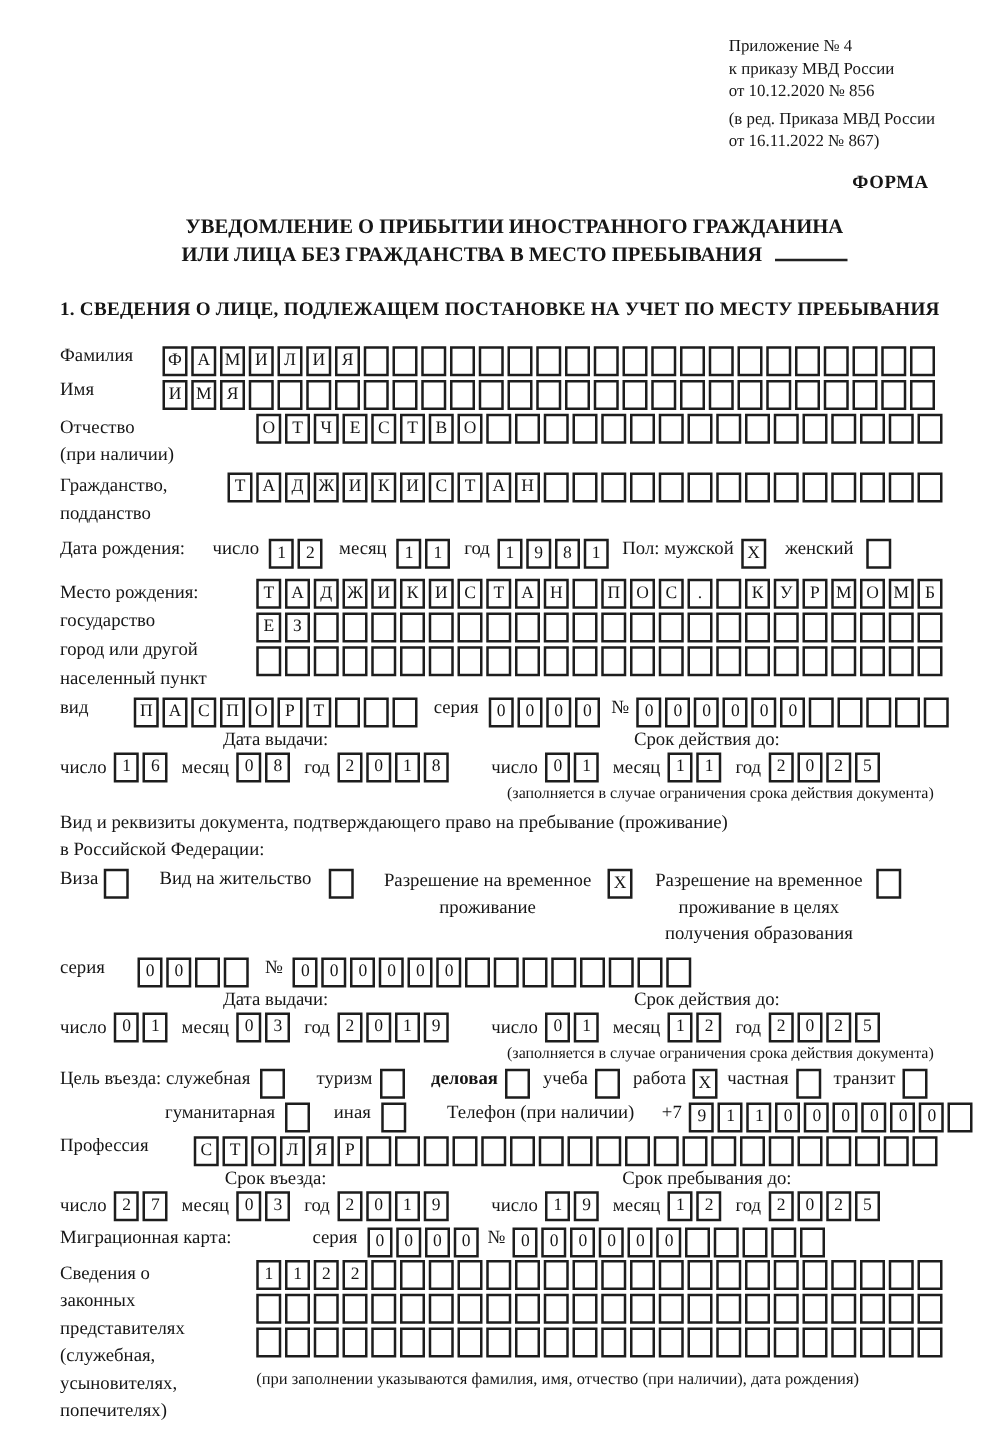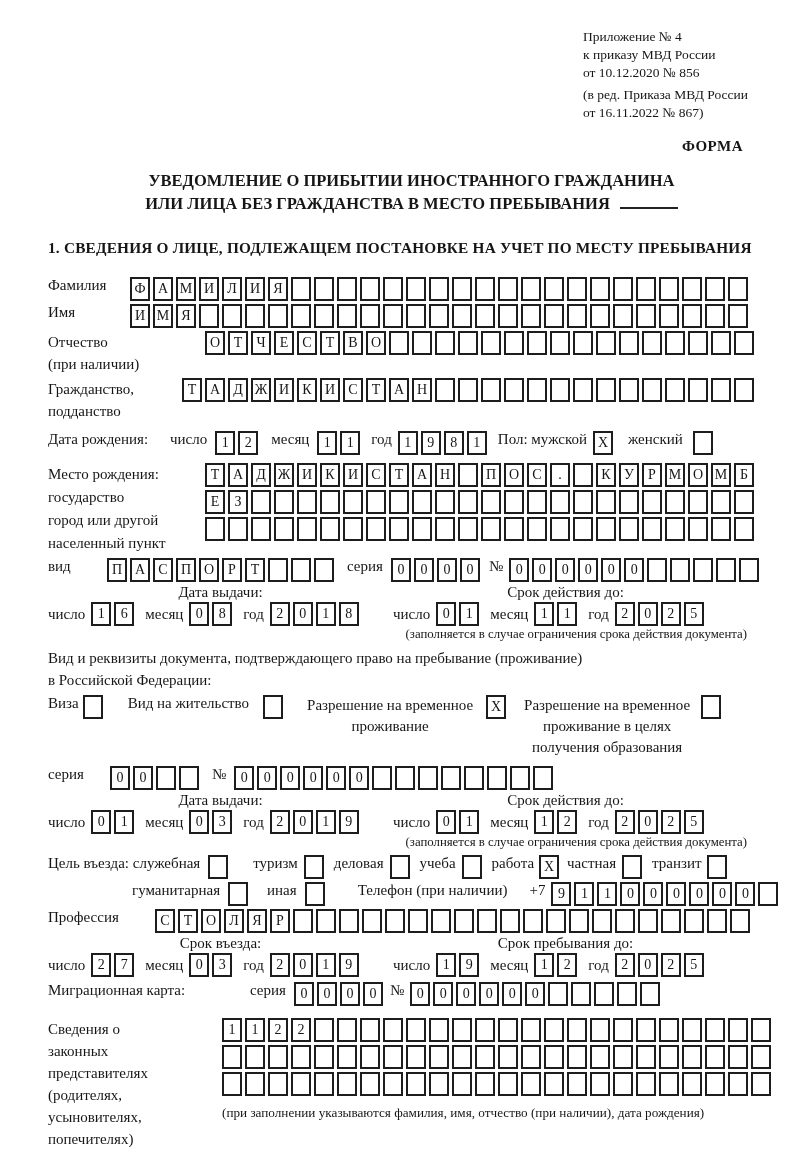--- a/index.html
+++ b/index.html
@@ -524,21 +524,21 @@
 
   <div class="frow" style="margin-top:5px;">
     <span class="lbl">Цель въезда: служебная</span>
     <span class="boxes cb">
         <span class="cell"></span>
       </span>
     <span class="lbl" style="margin-left:22px;">туризм</span>
     <span class="boxes cb" style="margin-left:6px;">
         <span class="cell"></span>
       </span>
-    <span class="lbl" style="margin-left:7px;">деловая</span>
+    <span class="lbl" style="margin-left:18px;font-weight:bold;">деловая</span>
     <span class="boxes cb" style="margin-left:6px;">
         <span class="cell"></span>
       </span>
     <span class="lbl" style="margin-left:7px;">учеба</span>
     <span class="boxes cb" style="margin-left:6px;">
         <span class="cell"></span>
       </span>
     <span class="lbl" style="margin-left:7px;">работа</span>
     <span class="boxes cb" style="margin-left:5px;">
         <span class="cell">X</span>
@@ -675,26 +675,26 @@
         <span class="cell">0</span>
         <span class="cell">0</span>
         <span class="cell"></span>
         <span class="cell"></span>
         <span class="cell"></span>
         <span class="cell"></span>
         <span class="cell"></span>
       </span>
   </div>
 
-  <div class="frow top" style="margin-top:12px;gap:17px;">
+  <div class="frow top" style="margin-top:2px;">
     <span class="lblcol" style="width:157px;line-height:22px;">
       <span>Сведения о</span><br>
       <span>законных</span><br>
       <span>представителях</span><br>
-      <span>(родителях,</span><br>
+      <span>(служебная,</span><br>
       <span>усыновителях,</span><br>
       <span>попечителях)</span>
     </span>
     <span class="stack">
       <span class="boxes">
           <span class="cell">1</span>
           <span class="cell">1</span>
           <span class="cell">2</span>
           <span class="cell">2</span>
           <span class="cell"></span>

